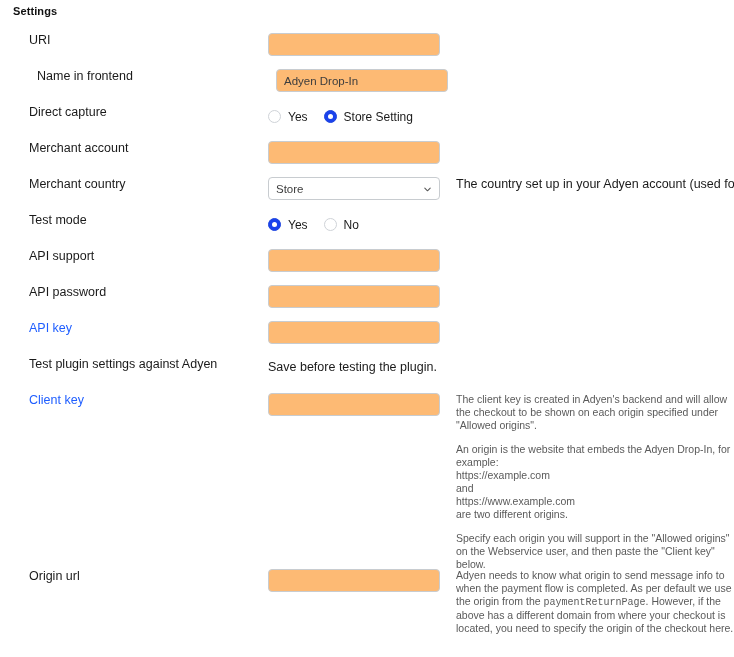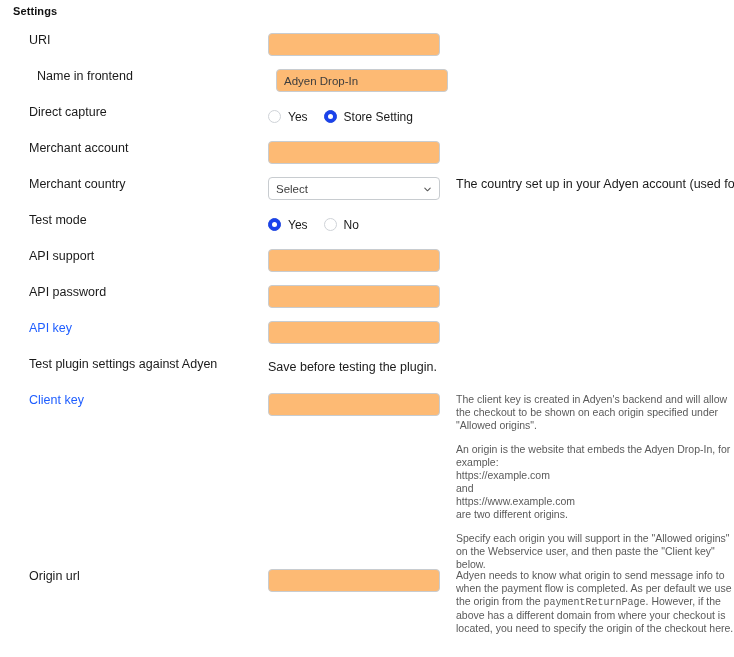--- a/index.html
+++ b/index.html
@@ -222,21 +222,21 @@
       </div>
       <div class="row" style="min-height: 36px; position: absolute; left: 0px; top: 108px; width: 734px;">
         <div class="label-cell">Merchant account</div>
         <div class="control-cell"><input type="text" class="text-input" value="" style=""></div>
         <div class="help-cell"></div>
       </div>
       <div class="row" style="min-height: 36px; position: absolute; left: 0px; top: 144px; width: 734px;">
         <div class="label-cell">Merchant country</div>
         <div class="control-cell">
           <div class="select-input">
-            <span>Select</span>
+            <span>Store</span>
             <svg class="chevron-down-icon" viewBox="0 0 10 10">
               <path d="M2 4 L5 7 L8 4" fill="none" stroke="#5a5a5a" stroke-width="1.2" stroke-linecap="round" stroke-linejoin="round"></path>
             </svg>
           </div>
         </div>
         <div class="help-cell help-inline">
           <p style="margin-bottom: 0px; white-space: nowrap;">The country set up in your Adyen account (used for Apple Pay)</p>
         </div>
       </div>
       <div class="row" style="min-height: 36px; position: absolute; left: 0px; top: 180px; width: 582px;">

